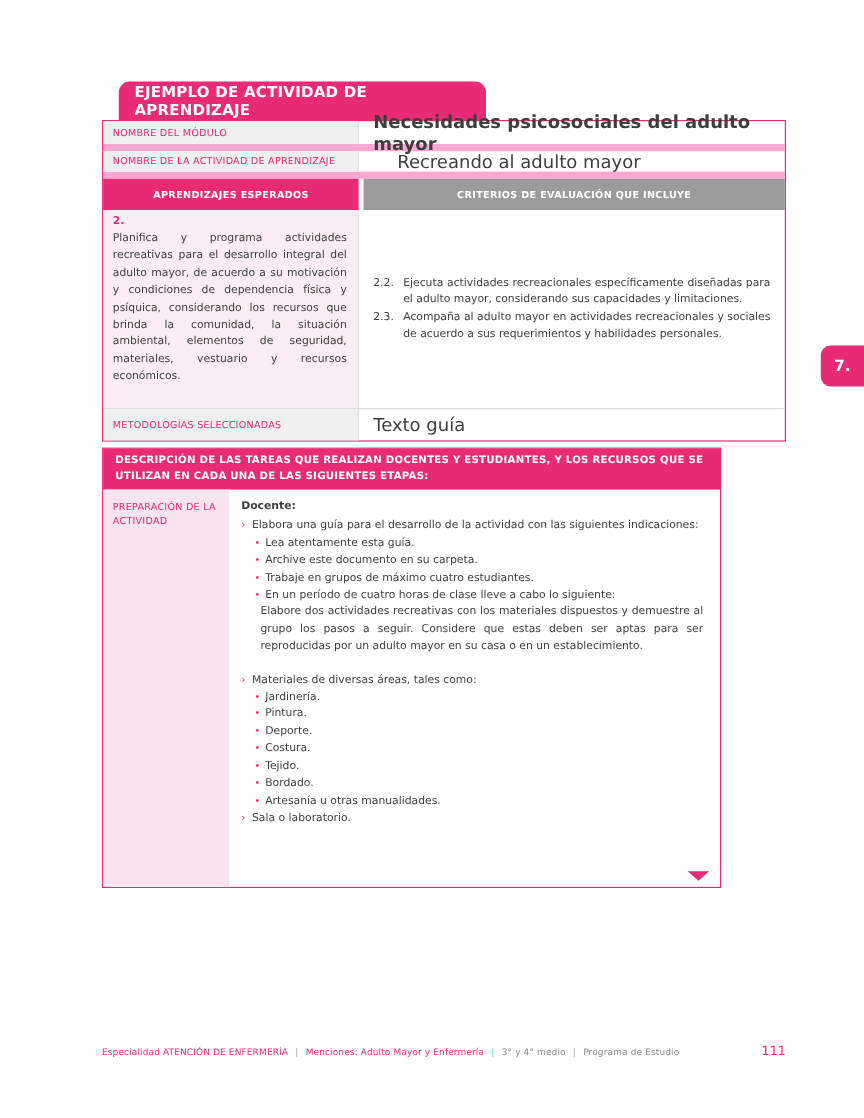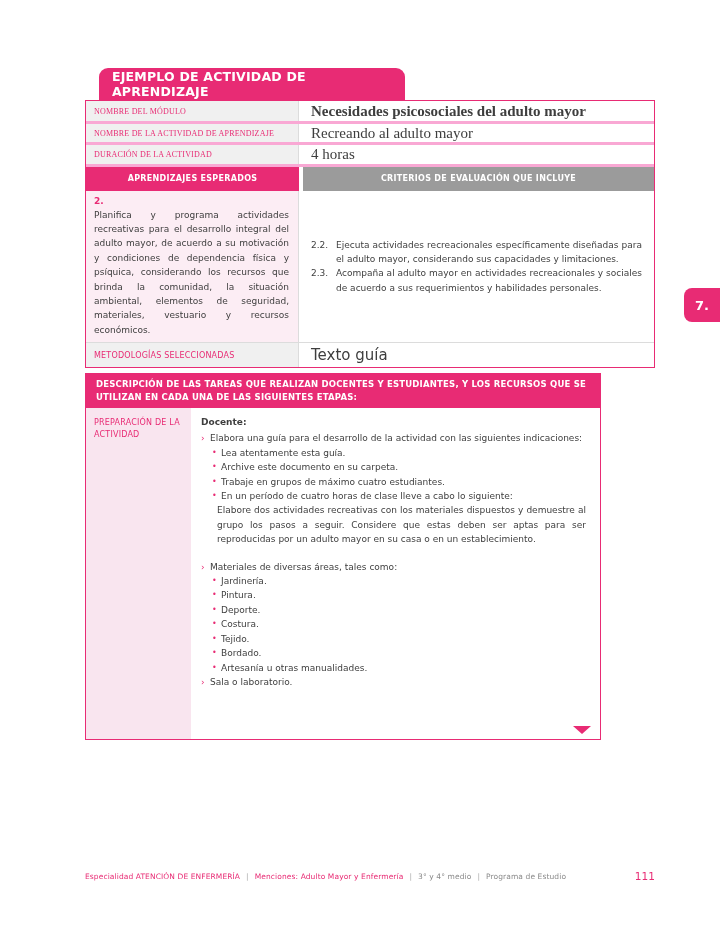--- a/index.html
+++ b/index.html
@@ -8,22 +8,22 @@
   .page { position:relative; width:720px; height:932px; background:#fff; }
 
   
   .title-tab { position:absolute; left:99px; top:68px; width:306px; height:32px;
     background:#e82b74; border-radius:9px 9px 0 0; display:flex; align-items:center;
     padding-left:13px; color:#fff; font-weight:bold; font-size:12.5px; letter-spacing:.2px; }
 
   
   .table1 { position:absolute; left:85px; top:100px; width:570px; height:268px;
     border:1px solid #e82b74; background:#fff; display:flex; flex-direction:column; }
-  .m-row { display:flex; border-bottom:3px solid #f9a8d4;font-family:Liberation Serif, serif; }
-  .m-row:nth-child(1){ height:25px; } .m-row:nth-child(2){ height:23px; } .m-row:nth-child(3){ height:23px; }
+  .m-row { display:flex; border-bottom:6px solid #f9a8d4; }
+  .m-row:nth-child(1){ height:25px; } .m-row:nth-child(2){ height:23px;gap:20px; } .m-row:nth-child(3){ height:23px; }
   .m-label { width:213px; background:#f0f0f0; color:#e82b74; font-size:8px; letter-spacing:.2px;
     display:flex; align-items:center; padding-left:8px; border-right:1px solid #dcdcdc; }
   .m-value { flex:1; display:flex; align-items:center; padding-left:12px; font-size:15px; }
   .m-value.bold { font-weight:bold; }
   .hdr-row { height:26px; display:flex; }
   .hdr-left { width:213px; background:#e82b74; color:#fff; font-size:8px; font-weight:bold;
     letter-spacing:.3px; display:flex; align-items:center; justify-content:center; }
   .hdr-gap { width:4px; background:#fff; }
   .hdr-right { flex:1; background:#9b9b9b; color:#fff; font-size:8px; font-weight:bold;
     letter-spacing:.3px; display:flex; align-items:center; justify-content:center; }
@@ -79,24 +79,20 @@
 
   <div class="table1">
     <div class="m-row">
       <div class="m-label">NOMBRE DEL MÓDULO</div>
       <div class="m-value bold">Necesidades psicosociales del adulto mayor</div>
     </div>
     <div class="m-row">
       <div class="m-label">NOMBRE DE LA ACTIVIDAD DE APRENDIZAJE</div>
       <div class="m-value">Recreando al adulto mayor</div>
     </div>
-    <div class="m-row">
-      <div class="m-label">DURACIÓN DE LA ACTIVIDAD</div>
-      <div class="m-value">4 horas</div>
-    </div>
     <div class="hdr-row">
       <div class="hdr-left">APRENDIZAJES ESPERADOS</div>
       <div class="hdr-gap"></div>
       <div class="hdr-right">CRITERIOS DE EVALUACIÓN QUE INCLUYE</div>
     </div>
     <div class="content-row">
       <div class="learn-cell">
         <div class="learn-num">2.</div>
         <div class="learn-text">Planifica y programa actividades recreativas para el desarrollo integral del adulto mayor, de acuerdo a su motivación y condiciones de dependencia física y psíquica, considerando los recursos que brinda la comunidad, la situación ambiental, elementos de seguridad, materiales, vestuario y recursos económicos.</div>
       </div>

